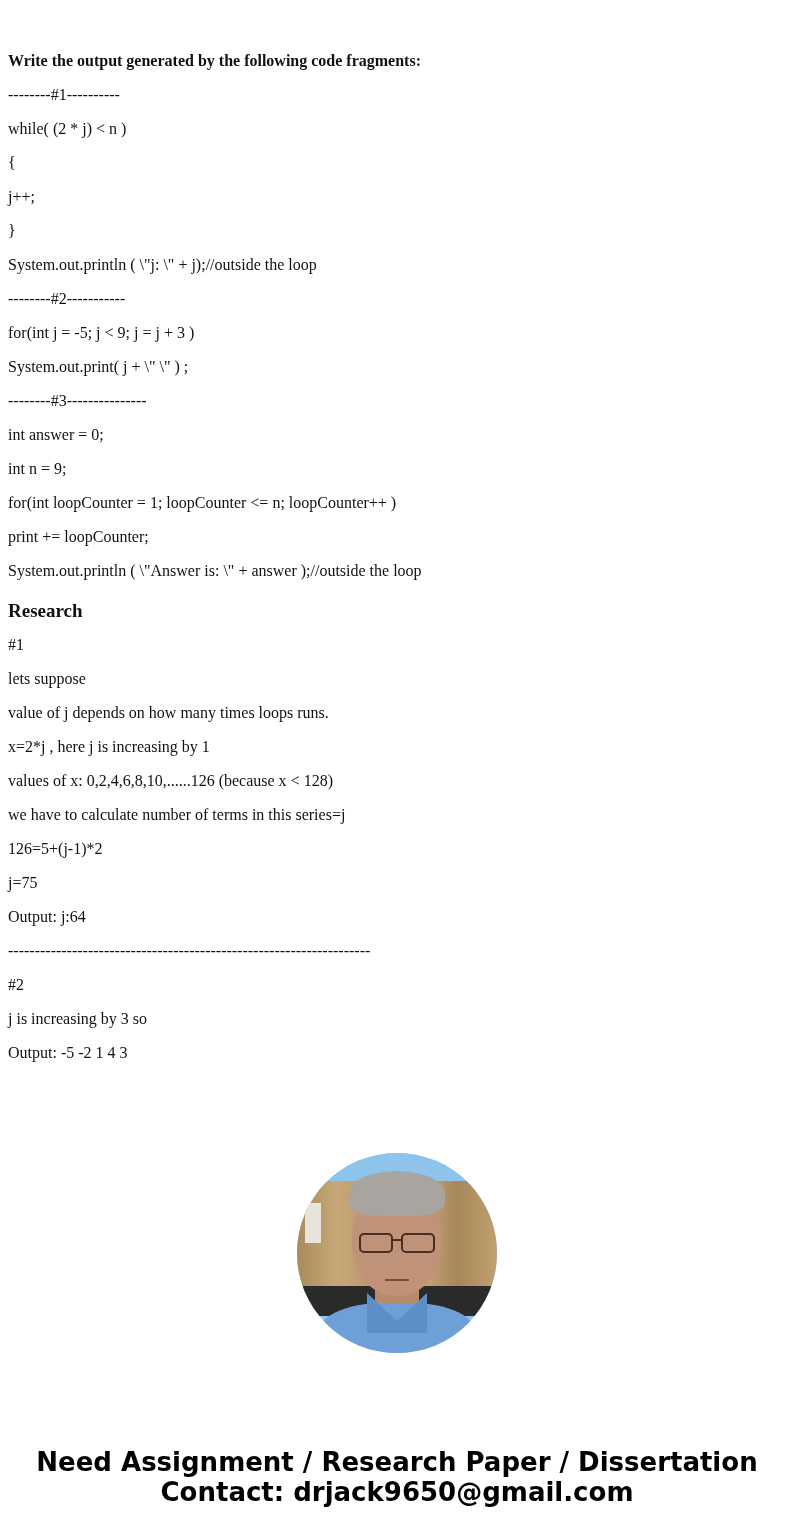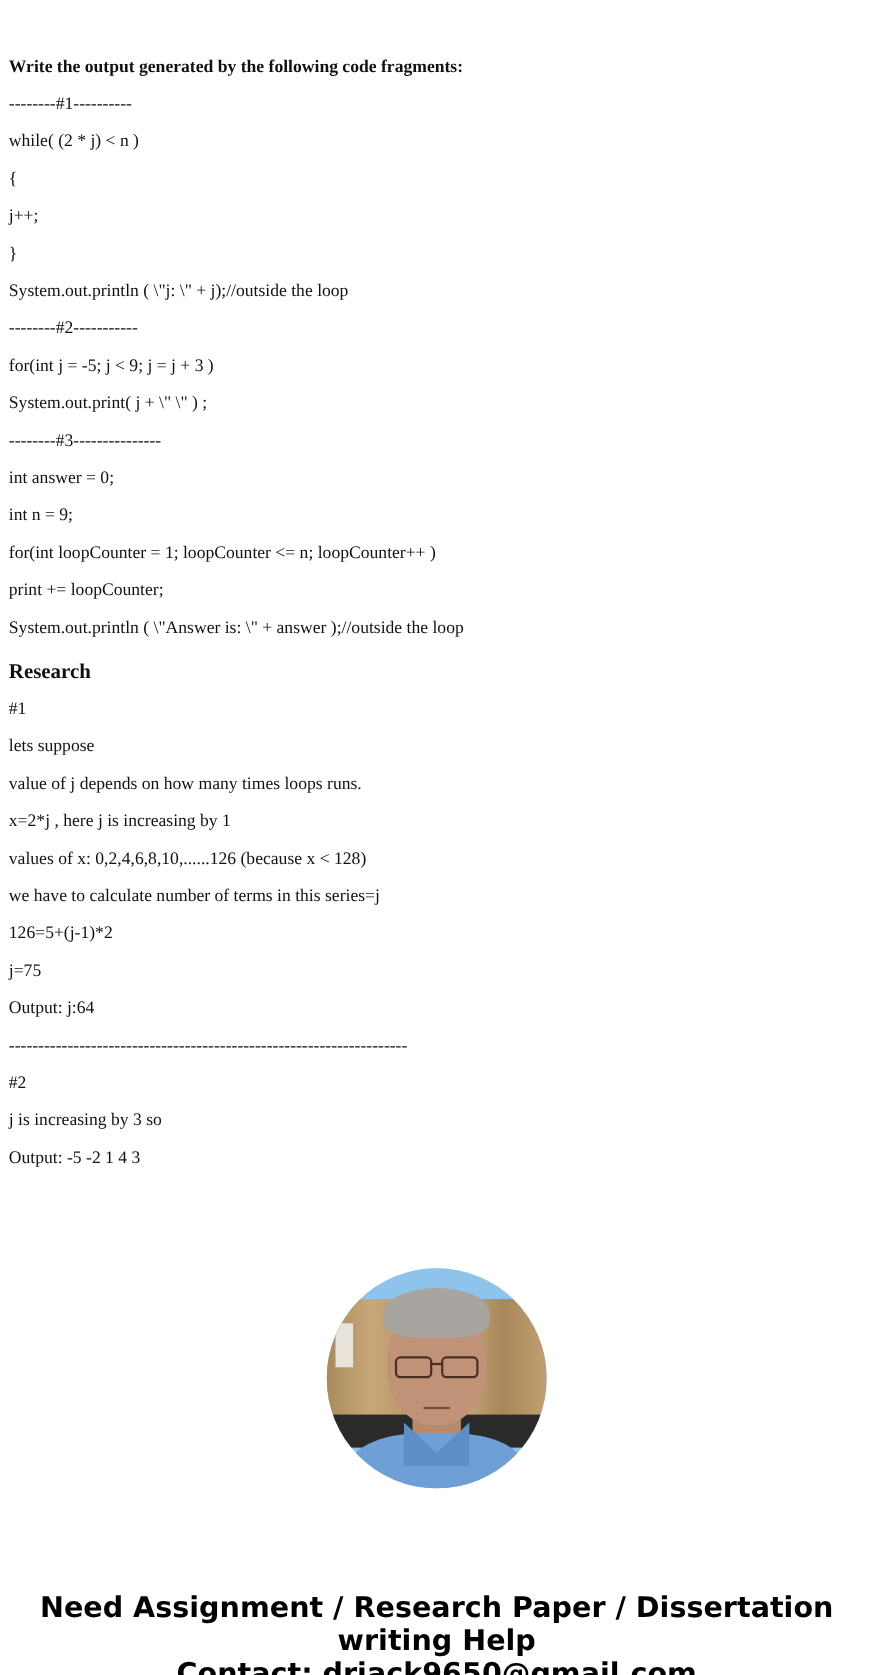--- a/index.html
+++ b/index.html
@@ -166,15 +166,14 @@
   <div class="face"></div>
   <div class="hair"></div>
   <div class="glasses-l"></div>
   <div class="glasses-r"></div>
   <div class="bridge"></div>
   <div class="mouth"></div>
 </div>
 
 <div class="promo">
   <div>Need Assignment / Research Paper / Dissertation</div>
-  <div>writing Help</div>
   <div>Contact: drjack9650@gmail.com</div>
 </div>
 
 </body></html>

